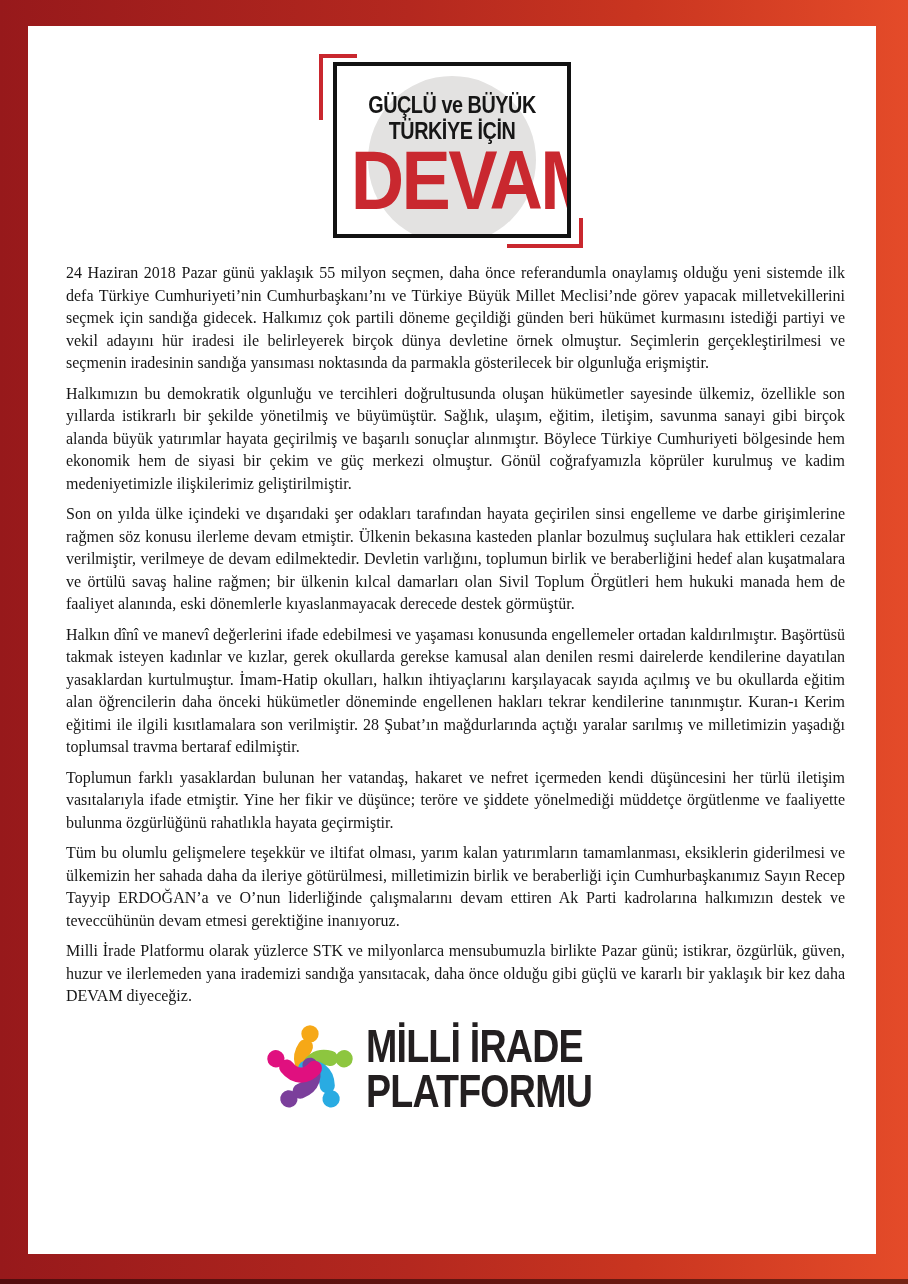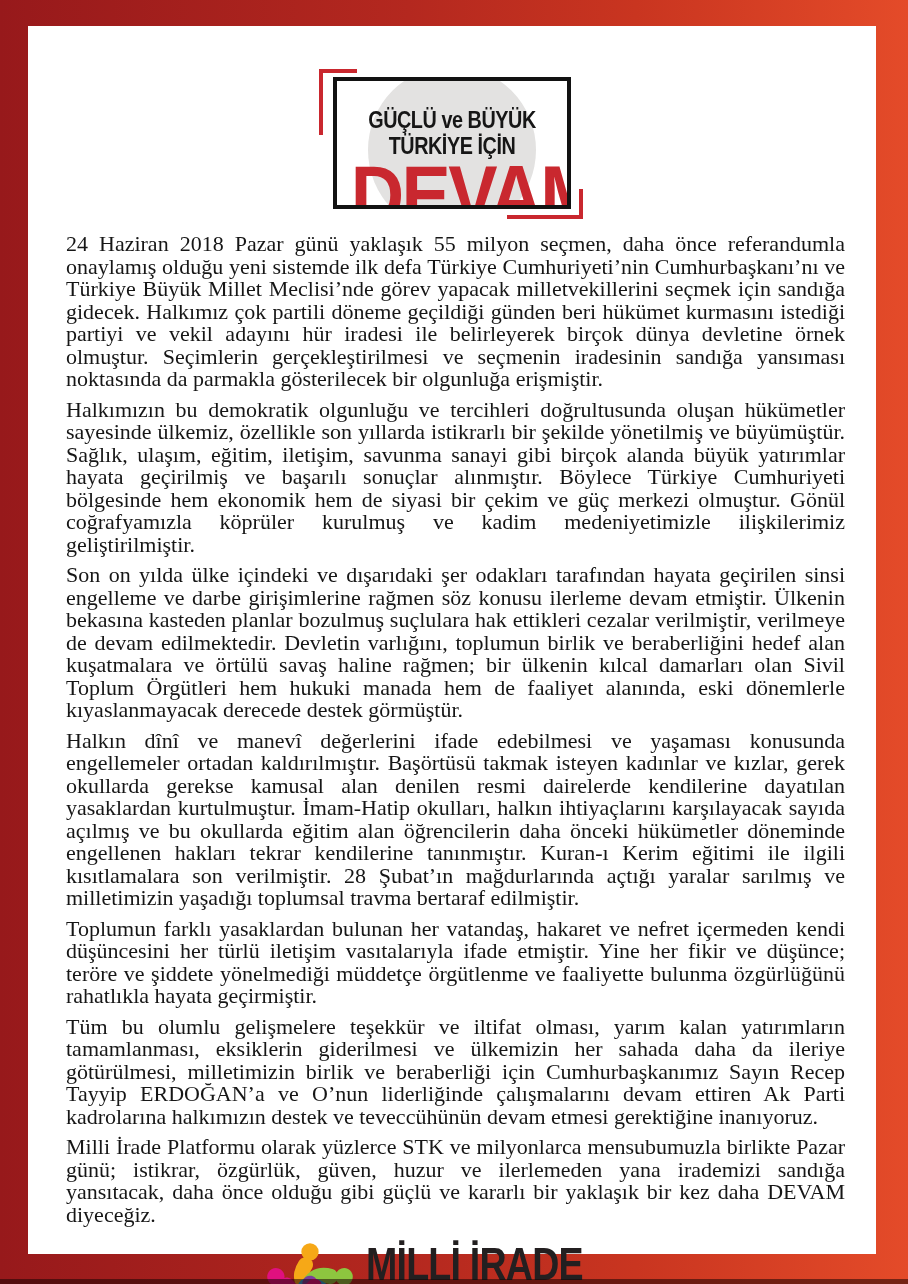--- a/index.html
+++ b/index.html
@@ -14,22 +14,22 @@
     position:absolute;left:0;bottom:0;width:100%;height:5px;
     background:rgba(25,4,4,.55);
   }
   .page{
     position:absolute;left:28px;top:26px;right:32px;bottom:30px;
     background:#ffffff;
   }
   
   .logo-wrap{
     position:relative;
-    width:238px;height:132px;
-    margin:51px auto 0 auto;
+    width:238px;height:176px;
+    margin:36px auto 0 auto;
   }
   .bracket-tl{
     position:absolute;top:-8px;left:-14px;
     width:34px;height:62px;
     border-top:4px solid #c9272e;border-left:4px solid #c9272e;
   }
   .bracket-br{
     position:absolute;bottom:-10px;right:-12px;
     width:72px;height:26px;
     border-bottom:4px solid #c9272e;border-right:4px solid #c9272e;
@@ -57,21 +57,21 @@
     margin-top:-8px;text-align:center;
     font-family:"Liberation Sans",sans-serif;
     font-weight:bold;font-size:84px;line-height:88px;
     color:#c9282f;letter-spacing:-3px;
     transform:scaleX(.88);
     white-space:nowrap;
   }
   
   .content{
     padding:24px 31px 0 38px;
-    font-size:22px;line-height:22.5px;
+    font-size:16px;line-height:22.5px;
     color:#161616;
     text-align:justify;
   }
   .content p{margin:0 0 8px 0;}
   .content p.closing{margin:0;}
   
   .brand{
     display:flex;align-items:center;justify-content:center;
     gap:10px;margin-top:8px;margin-left:8px;
   }

